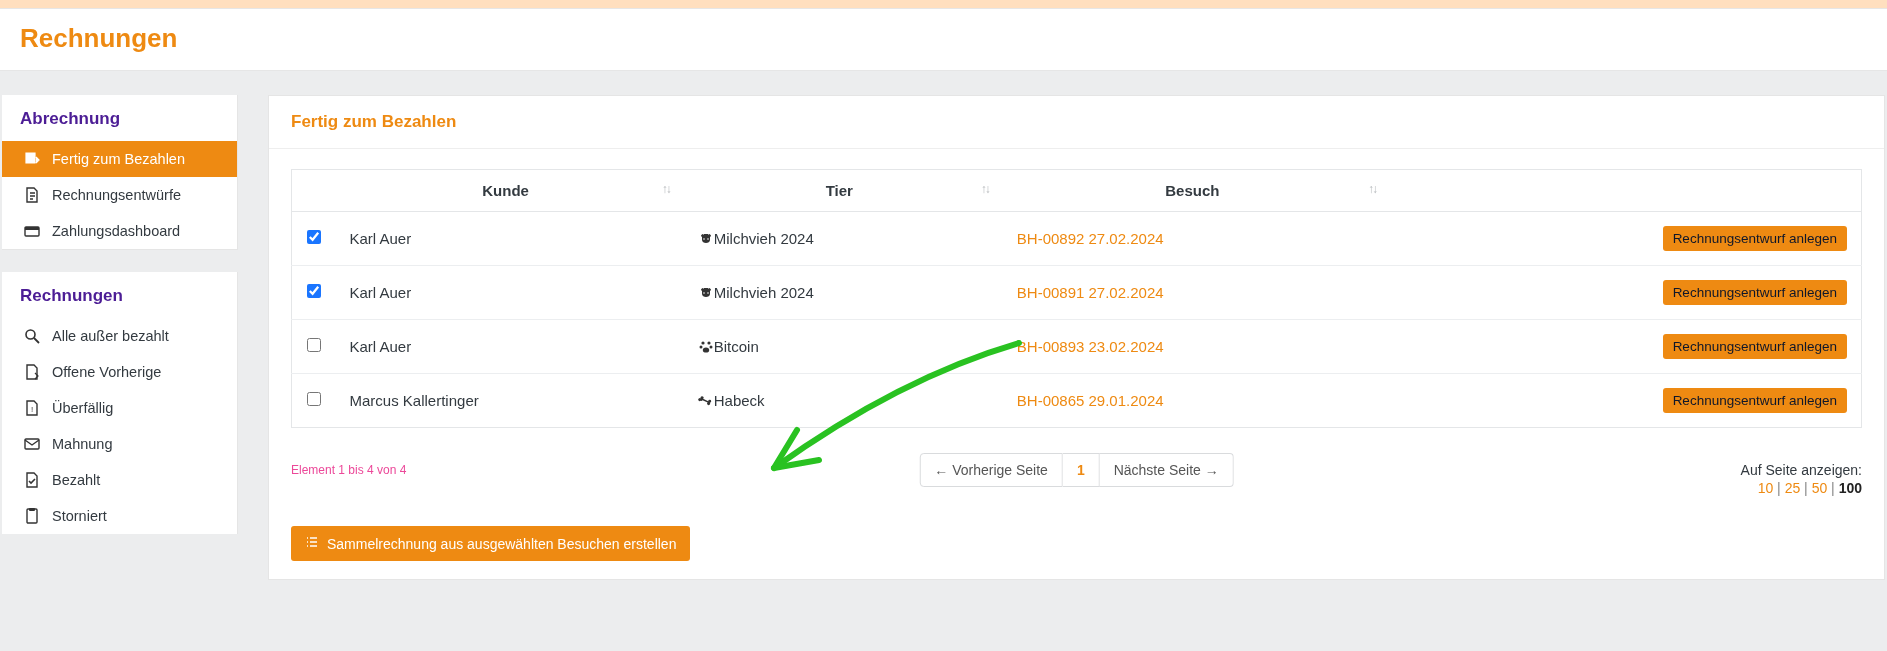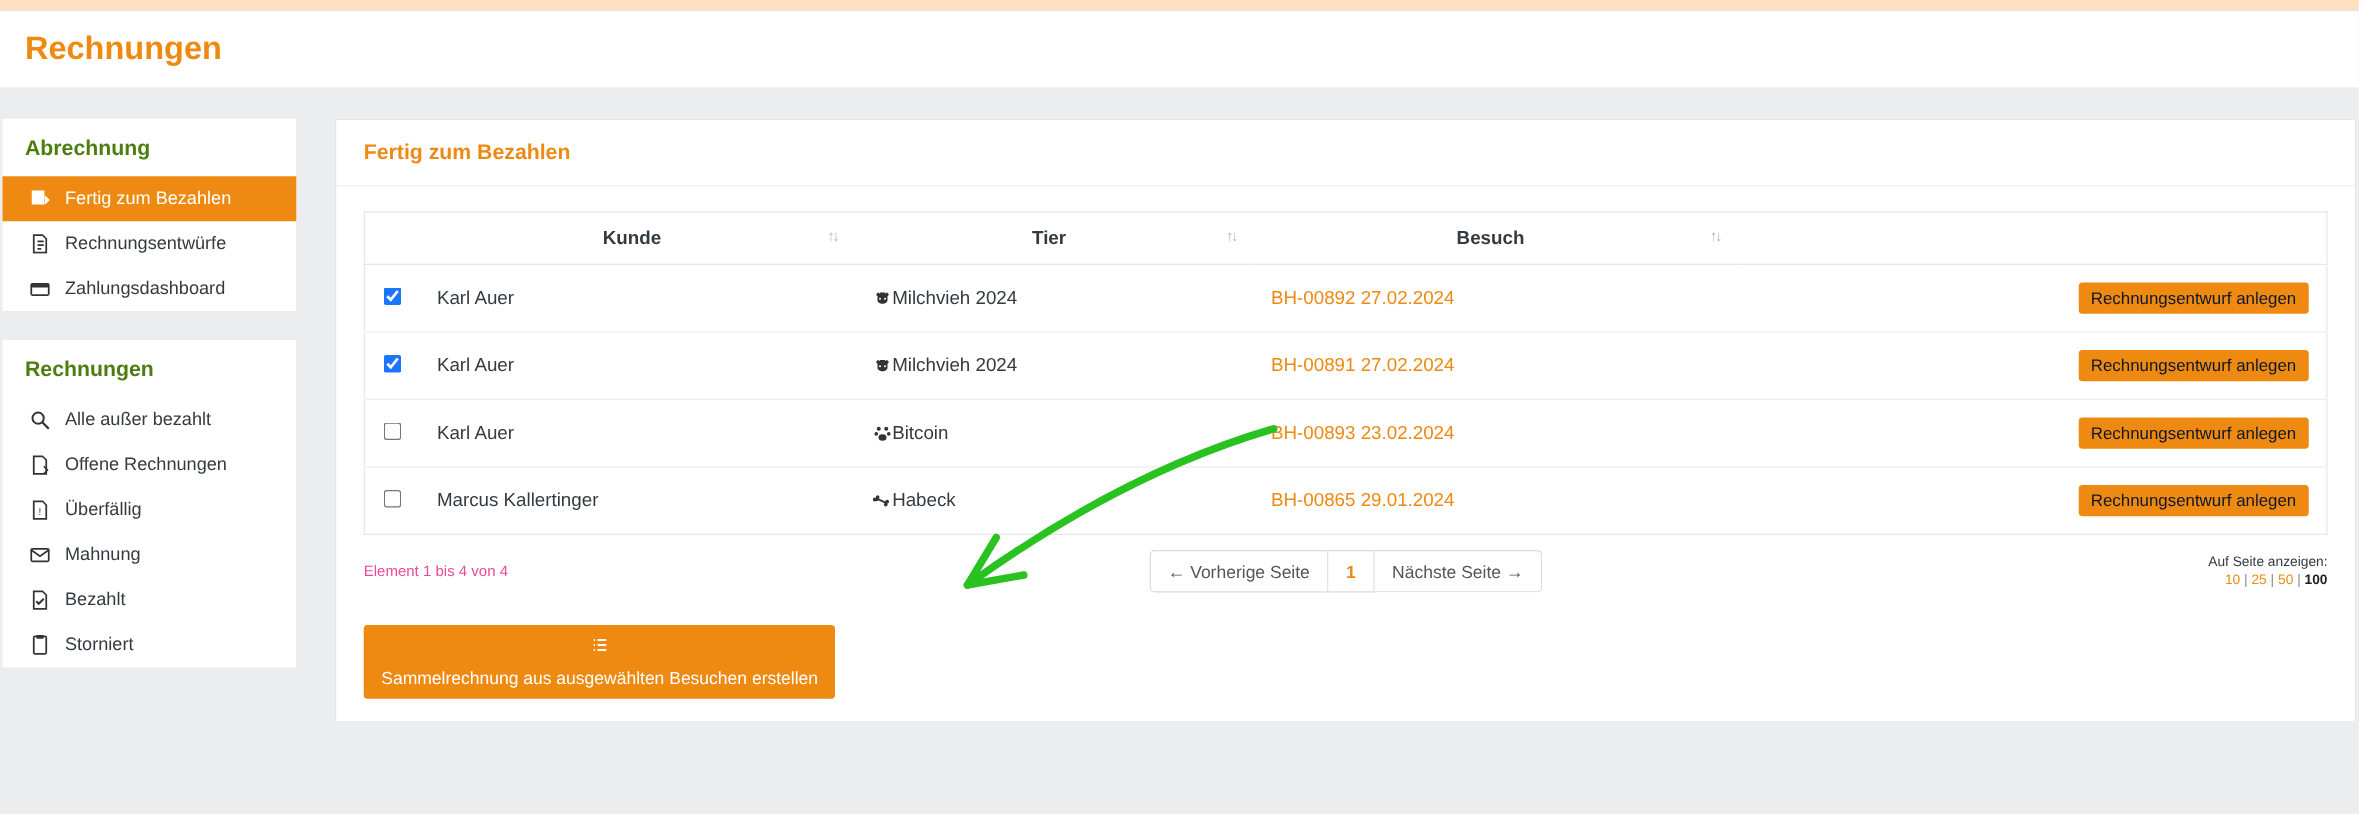--- a/index.html
+++ b/index.html
@@ -26,21 +26,21 @@
   .layout { display: flex; gap: 30px; padding-top: 24px; }
 
   .sidebar { width: 238px; flex-shrink: 0; padding-left: 2px; }
   .side-group {
     background: #fff;
     margin-bottom: 22px;
     border-right: 1px solid #e5e5e5;
     border-bottom: 1px solid #e5e5e5;
   }
   .side-title {
-    color: #4d7c0f;
+    color: #4c1d95;
     font-size: 17px;
     font-weight: 600;
     padding: 14px 18px 12px 18px;
   }
   .side-item {
     display: flex;
     align-items: center;
     gap: 12px;
     padding: 10px 18px 10px 22px;
     color: #333a40;
@@ -134,40 +134,39 @@
     border: 1px solid #d9dbdd;
     padding: 8px 14px;
     font-size: 14px;
     color: #555;
     cursor: pointer;
   }
   .pager button + button { border-left: none; }
   .pager button:first-child { border-radius: 4px 0 0 4px; }
   .pager button:last-child { border-radius: 0 4px 4px 0; }
   .pager button.current { color: #ee8a12; font-weight: 600; }
-  .page-size { margin-left: auto; text-align: right; font-size: 11px; }
+  .page-size { margin-left: auto; text-align: right; font-size: 14px; margin-top: 18px; }
   .page-size .lbl { display: block; color: #333a40; margin-bottom: 2px; }
   .page-size .opts { color: #888; }
   .page-size .opts a { color: #ee8a12; cursor: pointer; }
   .page-size .opts .sep { color: #888; }
   .page-size .opts strong { color: #222; font-weight: 700; }
 
   .bulk-row { padding: 30px 22px 0 22px; }
   .btn-bulk {
     background: #ee8a12;
     color: #fff;
     border: none;
     padding: 9px 14px;
     font-size: 14px;
     border-radius: 3px;
     cursor: pointer;
     display: inline-flex;
     align-items: center;
     gap: 8px;
-    flex-direction: column;
   }
 
   .annot-arrow {
     position: absolute;
     pointer-events: none;
   }
 </style>
 </head>
 <body>
 
@@ -226,21 +225,21 @@
         <span>Alle außer bezahlt</span>
       </div>
 
       <div class="side-item">
         <span class="icon">
           <svg width="16" height="16" viewBox="0 0 16 16">
               <path fill="none" stroke="#333" stroke-width="1.4" d="M3 1h7l3 3v11H3z"></path>
               <path stroke="#333" stroke-width="1.2" d="M11 9l3 3-3 3" fill="none"></path>
             </svg>
         </span>
-        <span>Offene Rechnungen</span>
+        <span>Offene Vorherige</span>
       </div>
 
       <div class="side-item">
         <span class="icon">
           <svg width="16" height="16" viewBox="0 0 16 16">
               <path fill="none" stroke="#333" stroke-width="1.4" d="M3 1h7l3 3v11H3z"></path>
               <text x="8" y="12" font-size="8" text-anchor="middle" fill="#333">!</text>
             </svg>
         </span>
         <span>Überfällig</span>

